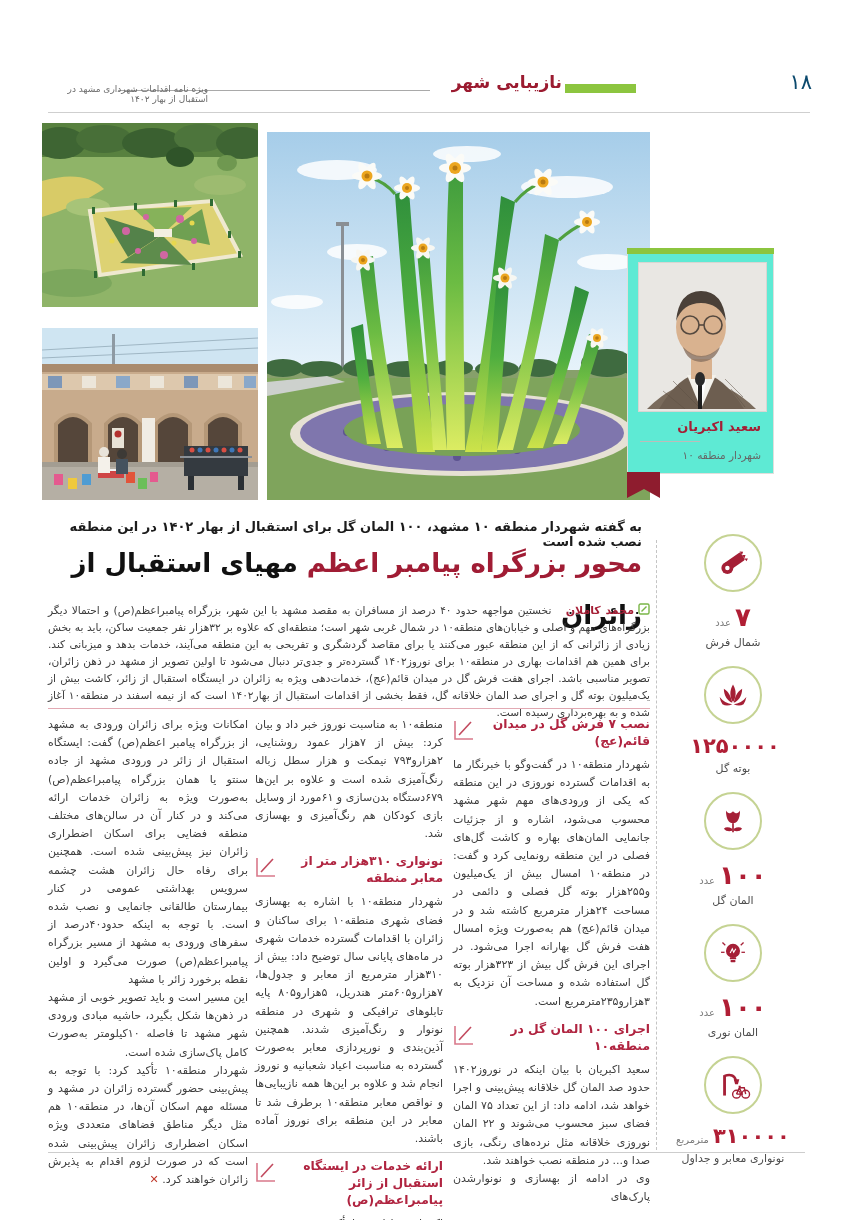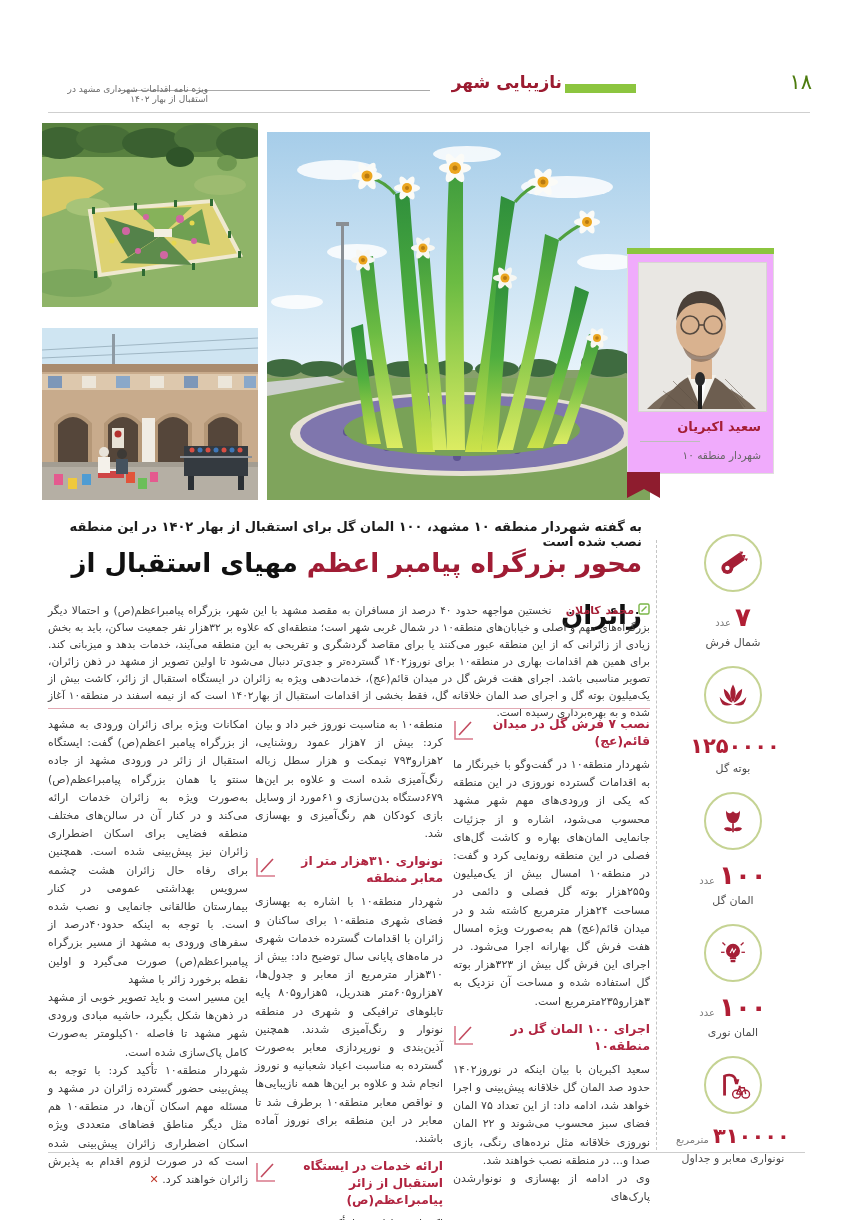--- a/index.html
+++ b/index.html
@@ -1,33 +1,33 @@
 <!DOCTYPE html>
 <html lang="fa"><head>
 <meta charset="utf-8">
 <style>
   html,body{margin:0;padding:0;background:#e9e9e9;}
   .page{position:relative;width:858px;height:1220px;background:#ffffff;margin:0 auto;
         font-family:"DejaVu Sans",sans-serif;overflow:hidden;}
   .abs{position:absolute;}
   
-  .pagenum{top:70px;right:46px;font-size:21px;color:#4d7c0f;font-weight:400;letter-spacing:2px;}
+  .pagenum{top:70px;right:46px;font-size:21px;color:#0c4a6e;font-weight:400;letter-spacing:2px;}
   .hbar{top:84px;left:565px;width:71px;height:9px;background:#8cc53f;}
   .htitle{top:72px;left:436px;width:126px;text-align:right;font-size:17px;font-weight:bold;color:#9b1b30;direction:rtl;}
   .hline{top:90px;left:118px;width:312px;height:1px;background:#a9a9a9;}
   .hsub{top:84px;left:48px;width:160px;font-size:9px;color:#6a6a6a;direction:rtl;text-align:right;}
   .hrule{top:112px;left:48px;width:762px;height:1px;background:#cfcfcf;}
   
   .photo{display:block;}
   
   .logo{top:158px;left:640px;width:134px;height:100px;direction:rtl;text-align:center;white-space:nowrap;}
   .logo .sm{font-size:21px;color:#9d9d9d;vertical-align:18px;}
   .logo .big{font-size:72px;font-weight:bold;color:#8cc53f;line-height:90px;letter-spacing:-4px;}
   
-  .card{top:248px;left:627px;width:147px;height:226px;background:#f0abfc;border:1px solid #e0dfdc;box-sizing:border-box;}
+  .card{top:248px;left:627px;width:147px;height:226px;background:#5eead4;border:1px solid #e0dfdc;box-sizing:border-box;}
   .card .greenbar{position:absolute;top:-1px;left:-1px;width:147px;height:6px;background:#8cc53f;}
   .card .pframe{position:absolute;top:13px;left:10px;width:127px;height:148px;background:#e9e7e3;border:1px solid #d8d6d2;}
   .card .nm{position:absolute;top:170px;right:12px;left:10px;direction:rtl;text-align:right;font-size:13px;font-weight:bold;color:#a51f36;}
   .card .dv{position:absolute;top:192px;left:12px;width:60px;height:1px;background:#bdbcb9;}
   .card .rl{position:absolute;top:200px;right:12px;left:10px;direction:rtl;text-align:right;font-size:10.5px;color:#666;}
   
   .kicker{top:519px;left:48px;width:594px;direction:rtl;text-align:right;font-size:13px;font-weight:bold;color:#1c1c1c;}
   .headline{top:537px;left:40px;width:602px;direction:rtl;text-align:right;font-size:26px;font-weight:800;
             color:#111;letter-spacing:-.5px;line-height:52px;}
   .headline .red{color:#a01c34;}

